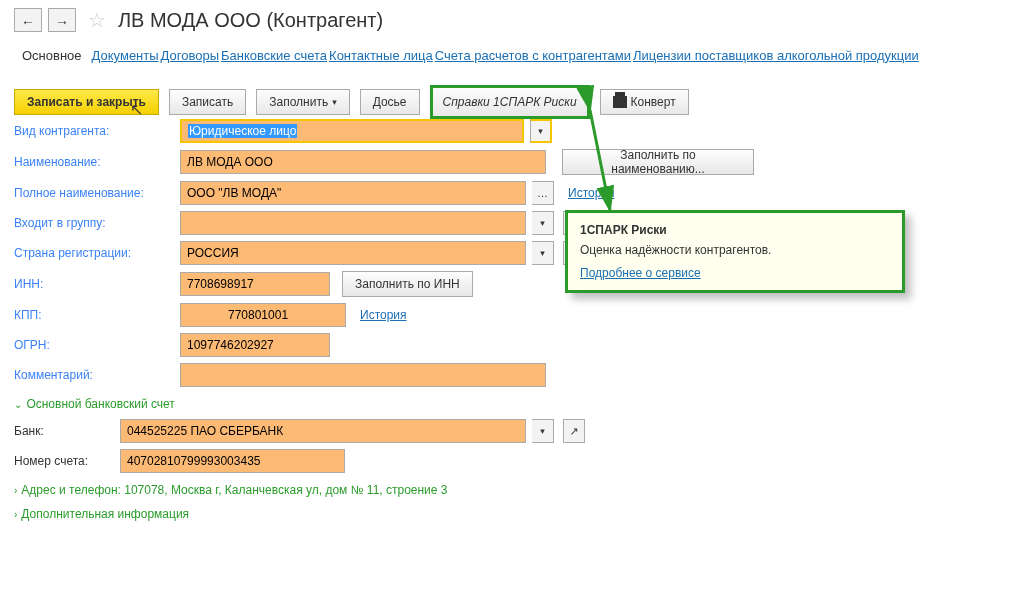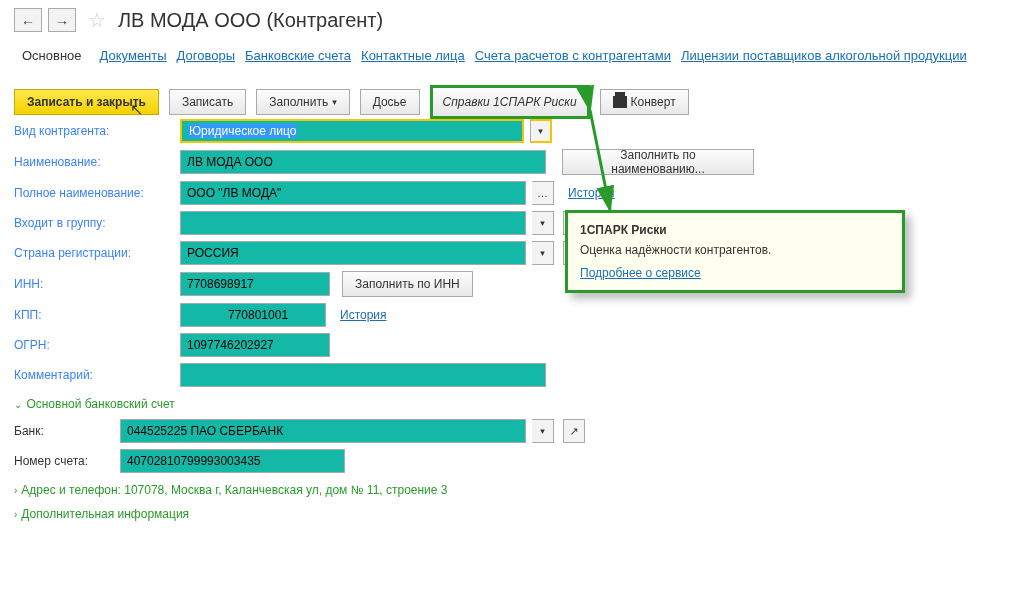--- a/index.html
+++ b/index.html
@@ -1,33 +1,33 @@
 <!DOCTYPE html>
 <html><head>
 <meta charset="utf-8">
 <style>
 * { box-sizing: border-box; margin: 0; padding: 0; }
 body { font-family: Arial, sans-serif; font-size: 13px; background: #fff; color: #333; padding: 8px 14px; width: 1024px; }
 .top-row { display: flex; align-items: center; gap: 6px; margin-bottom: 12px; }
 .nav-btn { width: 28px; height: 24px; border: 1px solid #aaa; background: #f3f3f3; display: flex; align-items: center; justify-content: center; cursor: pointer; font-size: 14px; color: #333; }
 .star-icon { font-size: 20px; color: #ccc; margin: 0 6px; }
 .page-title { font-size: 20px; font-weight: normal; color: #333; }
-.tabs { display: flex; gap: 10px; margin-bottom: 18px; align-items: center; }
+.tabs { display: flex; gap: 2px; margin-bottom: 18px; align-items: center; }
 .tab { color: #1a6fb5; text-decoration: underline; cursor: pointer; font-size: 13px; }
 .tab.active { color: #333; background: #fff; text-decoration: none; padding: 4px 8px; }
 .toolbar { display: flex; gap: 10px; align-items: center; position: relative; }
 .btn { height: 26px; padding: 0 12px; border: 1px solid #aaa; background: linear-gradient(#fdfdfd, #e8e8e8); cursor: pointer; font-size: 12px; display: flex; align-items: center; gap: 4px; color: #333; }
 .btn.primary { background: linear-gradient(#ffe94a, #f5d000); border-color: #c9a800; font-weight: bold; }
 .btn.highlight { border: 3px solid #2a9b2a; padding: 14px 10px; font-style: italic; }
 .print-icon { width: 14px; height: 12px; background: #333; position: relative; display: inline-block; }
 .print-icon::before { content:''; position:absolute; top:-4px; left:2px; width:10px; height:4px; background:#333; }
 .form-row { display: flex; align-items: center; margin-bottom: 6px; gap: 6px; }
 .label { width: 160px; font-size: 12px; color: #3b82f6; }
 .label-narrow { width: 100px; font-size: 12px; color: #333; }
-.input { height: 24px; border: 1px solid #aaa; padding: 0 6px; font-size: 12px; background: #14b8a6; }
+.input { height: 24px; border: 1px solid #aaa; padding: 0 6px; font-size: 12px; background: #fdba74; }
 .input-hl { border: 2px solid #f5c500; color: #1a6fb5; }
 .dd-btn { width: 22px; height: 24px; border: 1px solid #aaa; border-left: none; background: #f3f3f3; display: flex; align-items: center; justify-content: center; cursor: pointer; font-size: 9px; }
 .open-btn { width: 22px; height: 24px; border: 1px solid #aaa; background: #f3f3f3; display: flex; align-items: center; justify-content: center; cursor: pointer; font-size: 11px; margin-left: 3px; }
 .link { color: #1a6fb5; text-decoration: underline; cursor: pointer; font-size: 12px; margin-left: 8px; }
 .section-header { color: #2a9b2a; font-size: 12px; cursor: pointer; margin: 10px 0 8px 0; display: flex; align-items: center; gap: 4px; }
 .chev { font-size: 10px; }
 .callout { position: absolute; left: 565px; top: 210px; width: 340px; border: 3px solid #2a9b2a; background: #fffff0; padding: 10px 12px; box-shadow: 6px 6px 8px rgba(0,0,0,0.25); }
 .callout-title { font-weight: bold; font-size: 12px; margin-bottom: 6px; }
 .callout-text { font-size: 12px; margin-bottom: 8px; }
 .arrow-line { position: absolute; pointer-events: none; }
@@ -108,21 +108,21 @@
 </div>
 
 <div class="form-row">
   <span class="label">ИНН:</span>
   <input class="input" style="width: 150px;" value="7708698917">
   <button class="btn" style="margin-left:6px">Заполнить по ИНН</button>
 </div>
 
 <div class="form-row">
   <span class="label">КПП:</span>
-  <input class="input" style="width: 146px; padding-left: 47px;" value="770801001">
+  <input class="input" style="width: 166px; padding-left: 47px;" value="770801001">
   <span class="link">История</span>
 </div>
 
 <div class="form-row">
   <span class="label">ОГРН:</span>
   <input class="input" style="width: 150px;" value="1097746202927">
 </div>
 
 <div class="form-row">
   <span class="label">Комментарий:</span>

